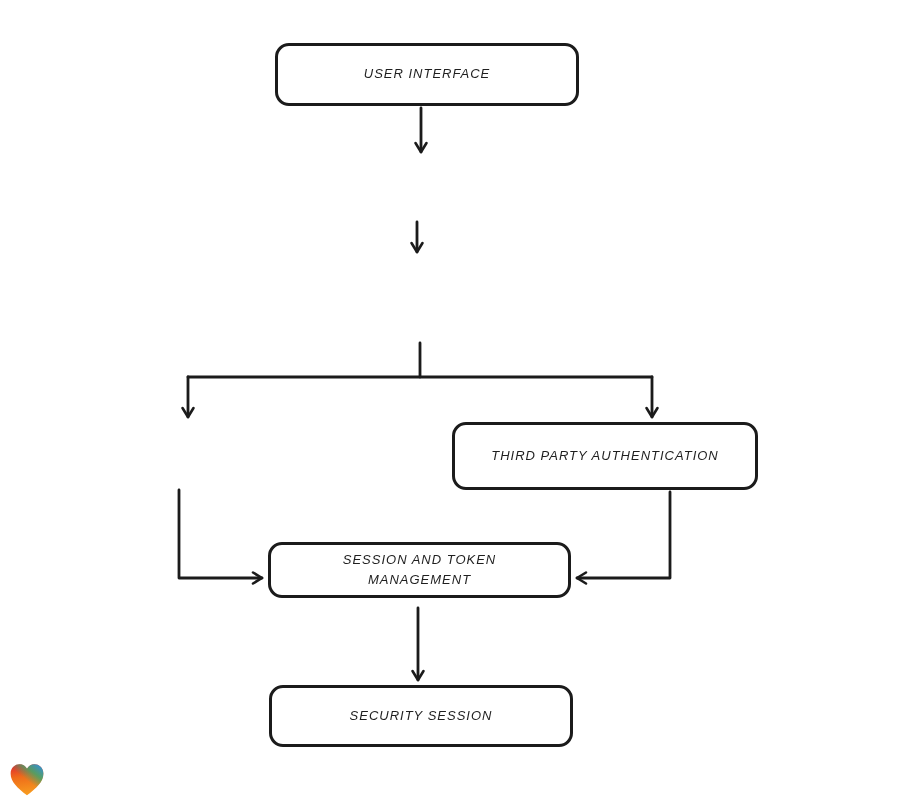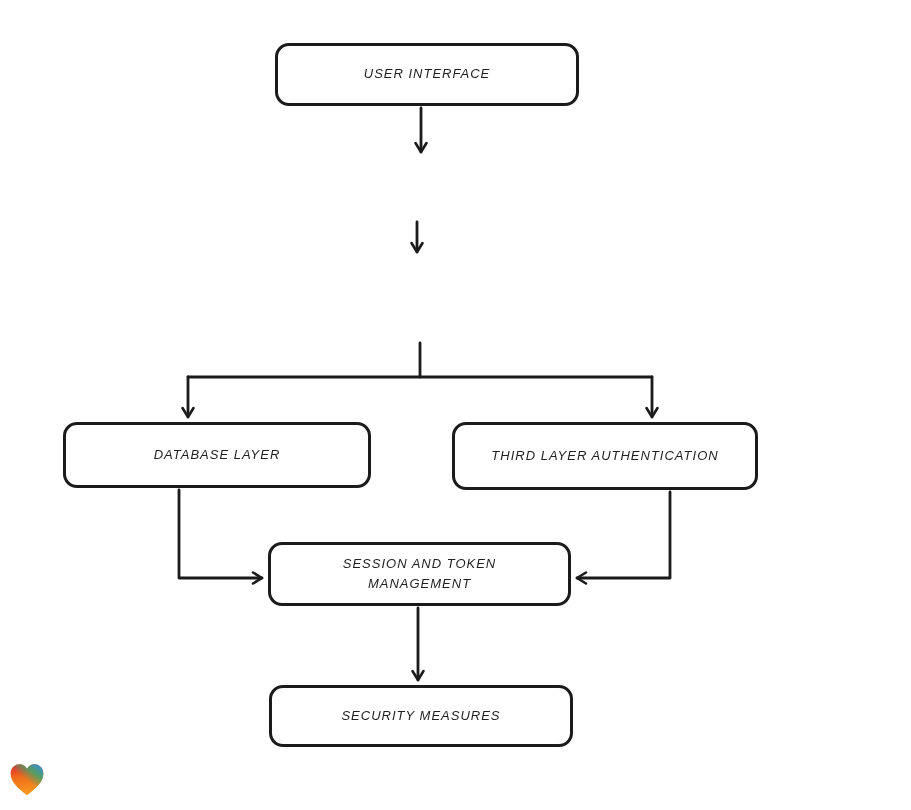--- a/index.html
+++ b/index.html
@@ -41,21 +41,21 @@
     line-height: 1.55;
     color: #1f1f1f;
     display: inline-block;
   }
   
   .n1 { left: 275px; top: 43px;  width: 304px; height: 63px; }
   .n2 { left: 277px; top: 156px; width: 301px; height: 64px; }
   .n3 { left: 273px; top: 257px; width: 308px; height: 85px; }
   .n4 { left: 63px;  top: 422px; width: 308px; height: 66px; }
   .n5 { left: 452px; top: 422px; width: 306px; height: 68px; }
-  .n6 { left: 268px; top: 542px; width: 303px; height: 64px; }
+  .n6 { left: 268px; top: 542px; width: 303px; height: 56px; }
   .n7 { left: 269px; top: 685px; width: 304px; height: 62px; }
   .n3 .label { max-width: 235px; }
   .n6 .label { max-width: 190px; }
   .brand-logo {
     position: absolute;
     left: 8px;
     top: 762px;
     width: 38px;
     height: 36px;
   }
@@ -83,34 +83,31 @@
       <path d="M418,608 L418,680" marker-end="url(#arrowV)"></path>
     </g>
   </svg>
 
   <div class="node n1">
     <span class="label">USER INTERFACE</span>
   </div>
 
 
 
-  <div class="node n4">
-    <span class="label">DATABASE LAYER</span>
-  </div>
 
   <div class="node n5">
-    <span class="label">THIRD LAYER AUTHENTICATION</span>
+    <span class="label">THIRD PARTY AUTHENTICATION</span>
   </div>
 
   <div class="node n6">
     <span class="label">SESSION AND TOKEN MANAGEMENT</span>
   </div>
 
   <div class="node n7">
-    <span class="label">SECURITY MEASURES</span>
+    <span class="label">SECURITY SESSION</span>
   </div>
 
   <svg class="brand-logo" viewBox="0 0 36 34" xmlns="http://www.w3.org/2000/svg">
     <defs>
       <linearGradient id="hgBase" x1="0" y1="0" x2="0.15" y2="1">
         <stop offset="0" stop-color="#e02433"></stop>
         <stop offset="0.45" stop-color="#ef6c1a"></stop>
         <stop offset="1" stop-color="#f79a1f"></stop>
       </linearGradient>
       <linearGradient id="hgBlue" x1="1" y1="0.05" x2="0.3" y2="0.9">

